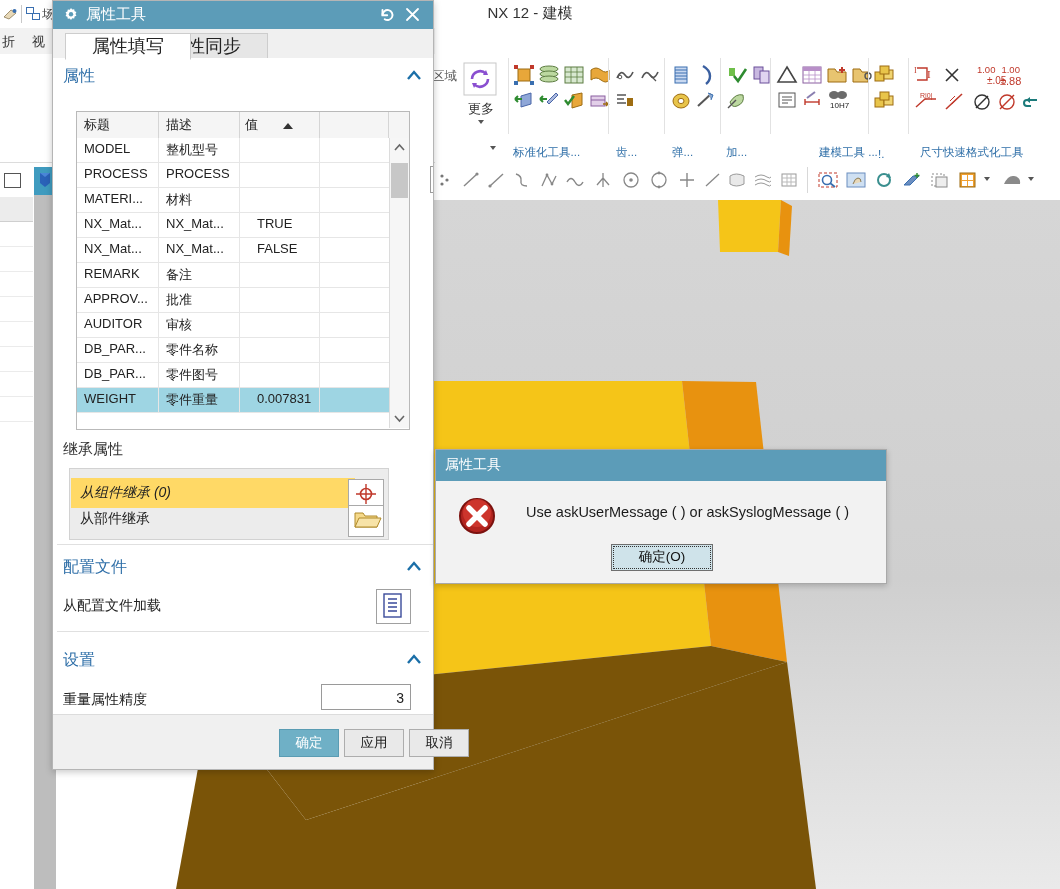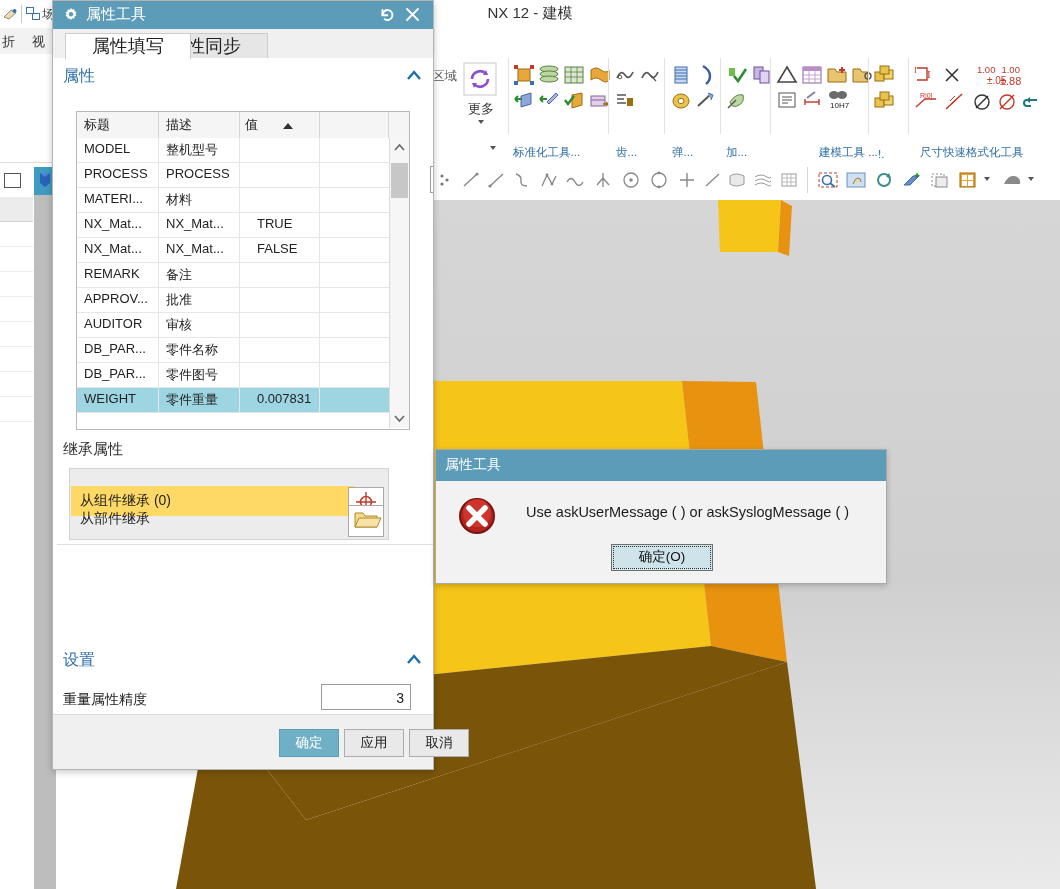--- a/index.html
+++ b/index.html
@@ -656,21 +656,21 @@
 
     <div style="position:absolute;left:0;top:378px;width:420px;text-align:center;">
       <div class="sec-hdr">
         <div class="t" style="font-size:15px;color:#333;">继承属性</div>
         <svg class="chev" viewBox="0 0 16 11">
           <path d="M2 9 L8 2 L14 9" fill="none" stroke="#333" stroke-width="2.4"></path>
         </svg>
       </div>
       <div style="position:relative;height:76px;">
         <div id="inh-box">
-          <div class="inh-row" style="top:16px;">
+          <div class="inh-row" style="top:8px;font-style:italic;">
             <div class="inh-hl"></div>
             <div class="inh-lbl">从组件继承 (0)</div>
             <div class="inh-btn" style="top:2px;">
               <svg width="32" height="28" viewBox="0 0 32 28">
                 <circle cx="16" cy="14" r="5.5" fill="none" stroke="#c0392b" stroke-width="1.6"></circle>
                 <path d="M16 4 V24 M6 14 H26" stroke="#c0392b" stroke-width="1.4"></path>
               </svg>
             </div>
           </div>
           <div class="inh-row" style="top:34px;">
@@ -680,20 +680,38 @@
                 <path d="M5 7 H13 L15 10 H27 V21 H5 Z" fill="#f5d98a" stroke="#b08a2a"></path>
                 <path d="M5 21 L9 12 H31 L27 21 Z" fill="#f7e3a8" stroke="#b08a2a"></path>
               </svg>
             </div>
           </div>
         </div>
       </div>
       <div class="sec-rule"></div>
     </div>
 
+    <div style="position:absolute;left:0;top:495px;width:380px;">
+      <div class="sec-hdr">
+        <div class="t">配置文件</div>
+        <svg class="chev" viewBox="0 0 16 11">
+          <path d="M2 9 L8 2 L14 9" fill="none" stroke="#1b6fa8" stroke-width="2.4"></path>
+        </svg>
+      </div>
+      <div class="cfg-row">
+        <div class="cfg-lbl">从配置文件加载</div>
+        <div id="cfg-btn">
+          <svg width="31" height="31" viewBox="0 0 31 31">
+            <rect x="7" y="4" width="17" height="23" fill="#fff" stroke="#3a4a9a" stroke-width="1.4"></rect>
+            <path d="M11 9 H20 M11 13 H20 M11 17 H20 M11 21 H20" stroke="#3a4a9a" stroke-width="1.3"></path>
+          </svg>
+        </div>
+      </div>
+      <div class="sec-rule"></div>
+    </div>
 
     <div style="position:absolute;left:0;top:588px;width:380px;">
       <div class="sec-hdr">
         <div class="t">设置</div>
         <svg class="chev" viewBox="0 0 16 11">
           <path d="M2 9 L8 2 L14 9" fill="none" stroke="#1b6fa8" stroke-width="2.4"></path>
         </svg>
       </div>
       <div class="set-row">
         <div class="set-lbl">重量属性精度</div>

